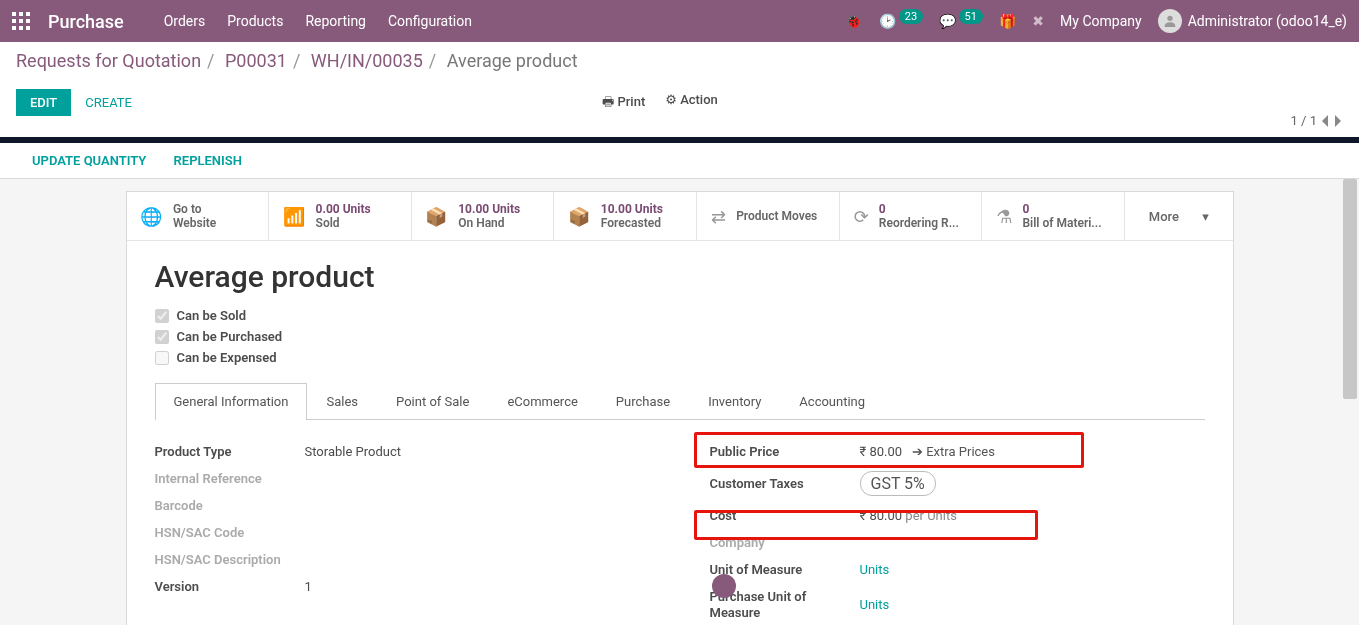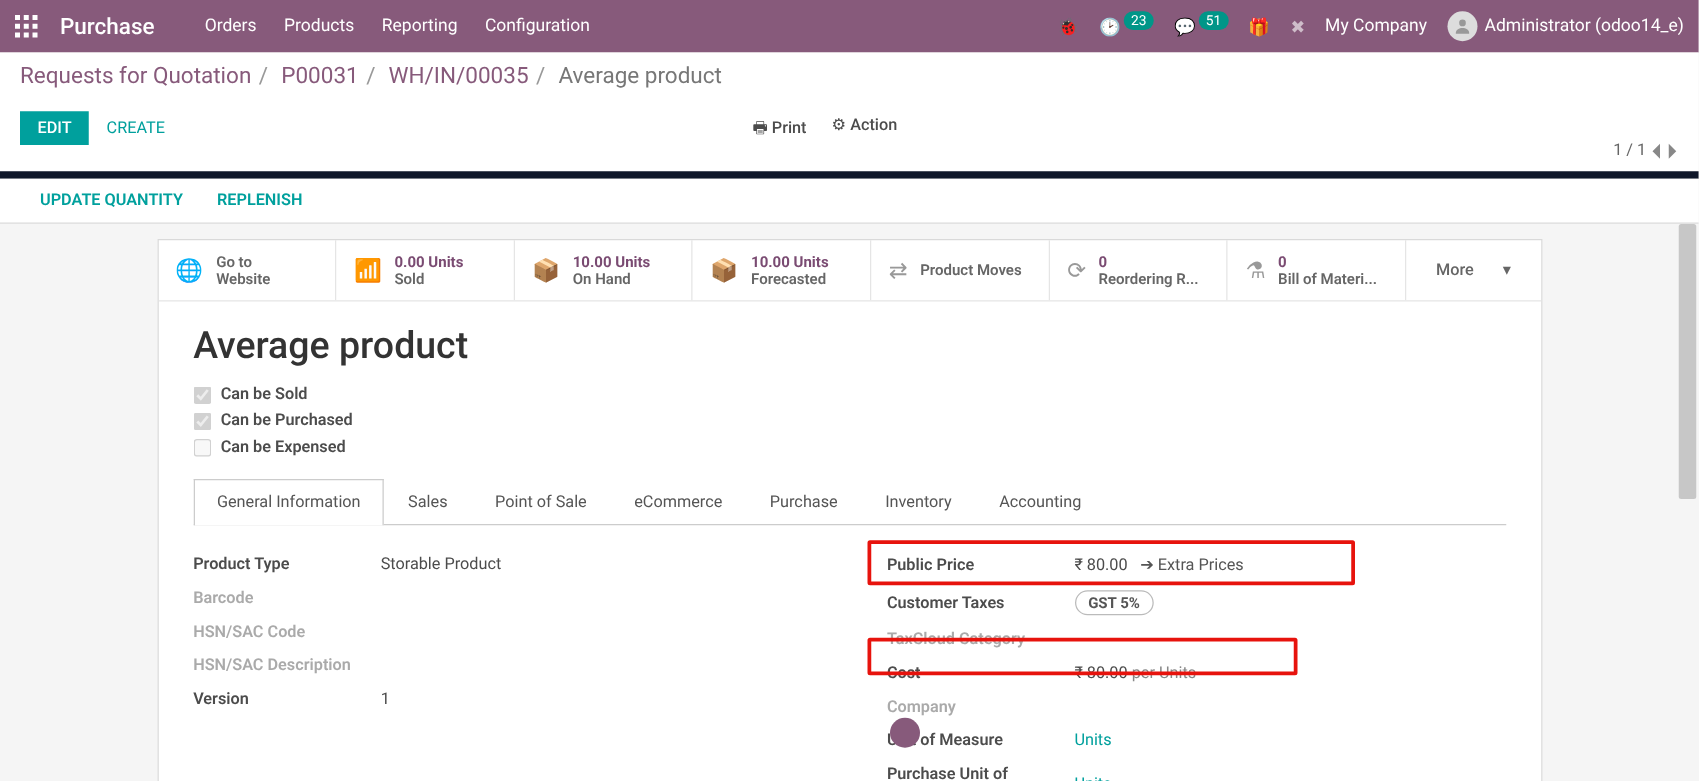--- a/index.html
+++ b/index.html
@@ -52,21 +52,21 @@
 .tabs .tab { padding: 10px 18px; font-size: 13px; color: #555; cursor: pointer; border: 1px solid transparent; border-bottom: none; }
 .tabs .tab.active { border-color: #ccc; background: #fff; margin-bottom: -1px; }
 
 .fields { display: flex; gap: 60px; }
 .col { flex: 1; }
 .row { display: flex; align-items: center; padding: 6px 0; font-size: 13px; }
 .row .lbl { width: 150px; font-weight: 600; color: #4c4c4c; }
 .row .lbl.muted { color: #aaa; }
 .row .val { color: #4c4c4c; }
 .row .val a { color: #00A09D; text-decoration: none; }
-.taxbadge { border: 1px solid #bbb; border-radius: 12px; padding: 2px 10px; font-size: 12px; color: #555; font-weight: bold; }
+.taxbadge { border: 1px solid #bbb; border-radius: 12px; padding: 2px 10px; font-size: 16px; color: #555; }
 .hi-red { border: 3px solid #e7130d; padding: 2px 6px; border-radius: 2px; position: absolute; }
 
 .cursor-dot { position: absolute; width: 24px; height: 24px; border-radius: 50%; background: #875A7B; }
 
 .scrollbar { position: absolute; right: 2px; top: 0; width: 14px; height: 220px; background: #c7c7c7; border-radius: 2px; }
 </style>
 </head>
 <body>
 
 <div class="topbar">
@@ -222,20 +222,23 @@
         <div class="tab">Accounting</div>
       </div>
 
       <div class="fields" style="position:relative">
         <div class="col">
           <div class="row">
               <span class="lbl">Product Type</span>
               <span class="val">Storable Product</span>
             </div>
           <div class="row">
+              <span class="lbl muted">Internal Reference</span>
+            </div>
+          <div class="row">
               <span class="lbl muted">Barcode</span>
             </div>
           <div class="row">
               <span class="lbl muted">HSN/SAC Code</span>
             </div>
           <div class="row">
               <span class="lbl muted">HSN/SAC Description</span>
             </div>
           <div class="row">
               <span class="lbl">Version</span>
@@ -246,23 +249,20 @@
           <div class="hi-red" style="left:-16px;top:-6px;width:390px;height:36px"></div>
           <div class="row">
               <span class="lbl">Public Price</span>
               <span class="val">₹ 80.00</span>
               <span style="margin-left:10px;color:#555">➔ <span>Extra Prices</span></span>
             </div>
           <div class="row">
               <span class="lbl">Customer Taxes</span>
               <span class="taxbadge">GST 5%</span>
             </div>
-          <div class="row">
-              <span class="lbl muted">TaxCloud Category</span>
-            </div>
           <div class="hi-red" style="left:-16px;top:72px;width:344px;height:30px"></div>
           <div class="row">
               <span class="lbl">Cost</span>
               <span class="val"><span>₹ 80.00</span> <span style="color:#888">per Units</span></span>
             </div>
           <div class="row">
               <span class="lbl muted">Company</span>
             </div>
           <div class="row">
               <span class="lbl">Unit of Measure</span>

